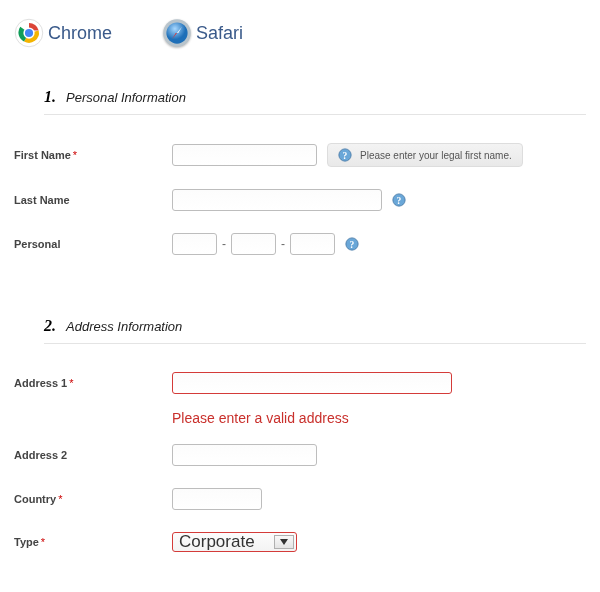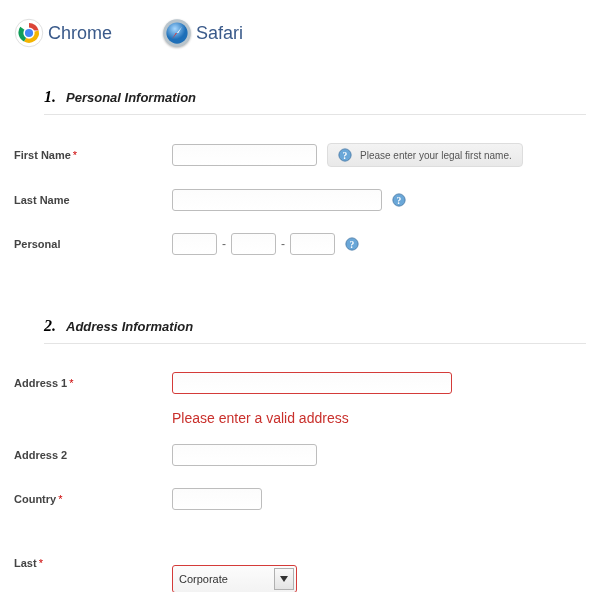--- a/index.html
+++ b/index.html
@@ -48,21 +48,21 @@
   .section-number {
     font-family: Georgia, 'Times New Roman', serif;
     font-style: italic;
     font-weight: bold;
     font-size: 16px;
     color: #000;
   }
   .section-title {
     font-family: Arial, sans-serif;
     font-style: italic;
-    font-weight: bold;
+    font-weight: normal;
     font-size: 13px;
     color: #222;
   }
   .form-row {
     display: flex;
     align-items: center;
     margin-bottom: 22px;
   }
   .label-col {
     width: 158px;
@@ -122,29 +122,28 @@
     font-size: 14px;
     margin-top: 4px;
     margin-left: 158px;
   }
   .field-block { margin-bottom: 18px; }
   .select-wrap {
     position: relative;
     display: inline-flex;
     align-items: center;
     width: 125px;
-    height: 28px;
+    height: 20px;
     border: 1px solid #bbb;
     border-radius: 3px;
     background: linear-gradient(#fcfcfc,#f3f3f3);
     padding: 0 6px;
     box-sizing: border-box;
-    font-size: 11px;
+    font-size: 17px;
     color: #333;
-    margin-top: 33px;
   }
   .select-arrow-box {
     position: absolute;
     right: 2px;
     top: 2px;
     bottom: 2px;
     width: 18px;
     border: 1px solid #b0b0b0;
     background: linear-gradient(#f9f9f9,#e4e4e4);
     display: flex;
@@ -259,21 +258,21 @@
 <div class="form-row">
   <div class="label-col">
     <span>Country</span><span class="required">*</span>
   </div>
   <input type="text" class="text-input input-country" style="">
 </div>
 
 <div class="field-block">
   <div class="form-row" style="margin-bottom:0">
     <div class="label-col">
-      <span>Last</span><span class="required">*</span>
+      <span>Type</span><span class="required">*</span>
     </div>
     <div class="select-wrap error">
       <span>Corporate</span>
       <div class="select-arrow-box">
         <svg width="8" height="6" viewBox="0 0 8 6">
             <polygon points="0,0 8,0 4,6" fill="#333"></polygon>
           </svg>
       </div>
     </div>
   </div>

